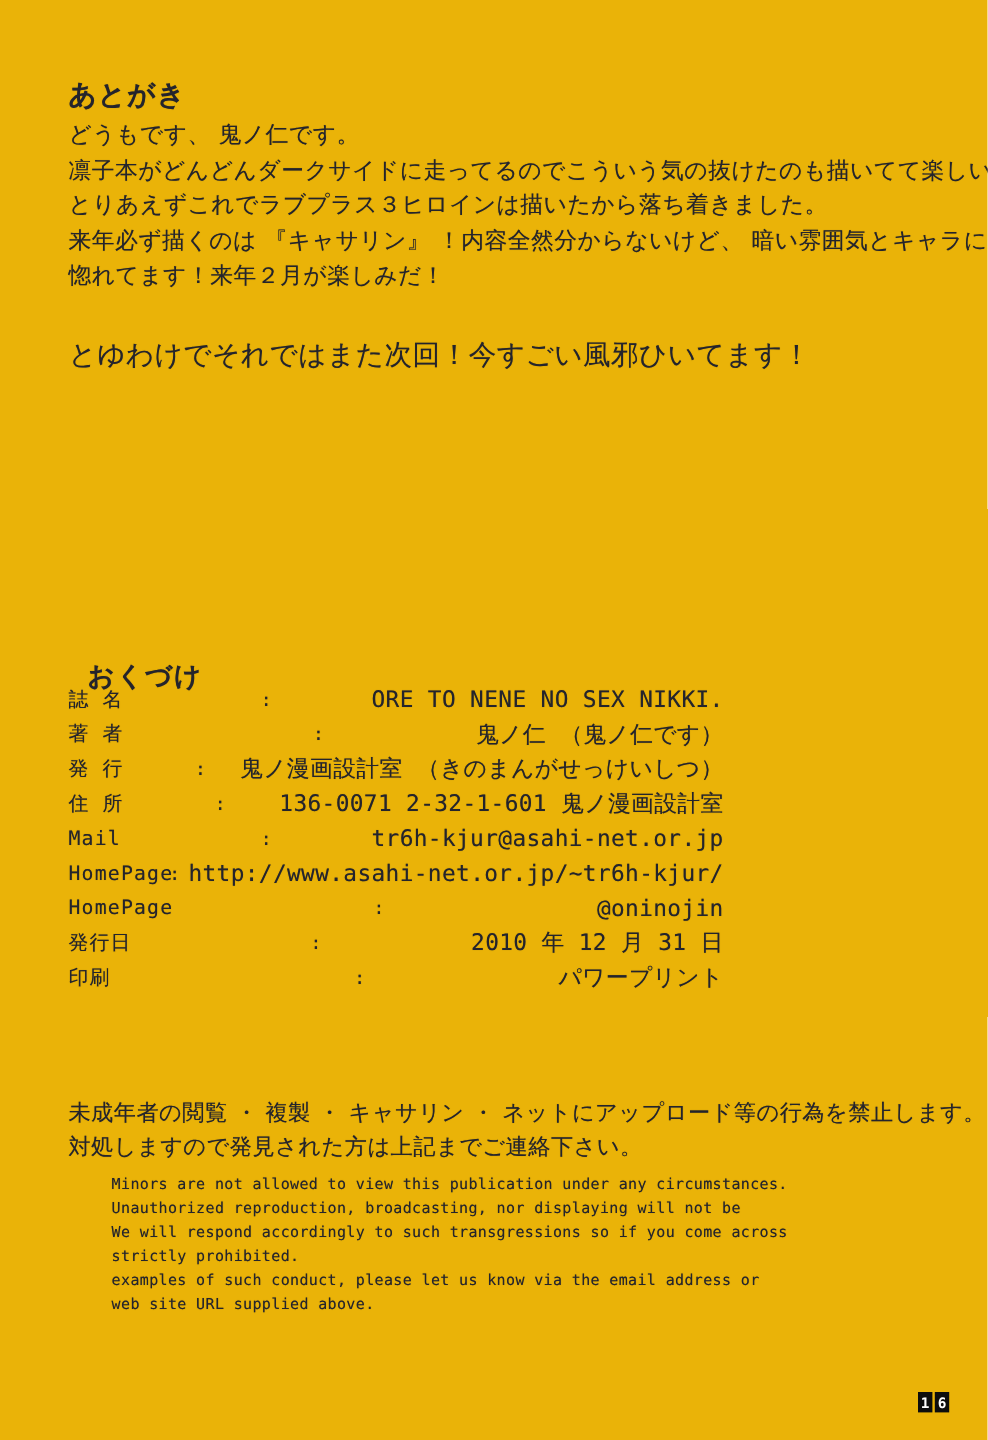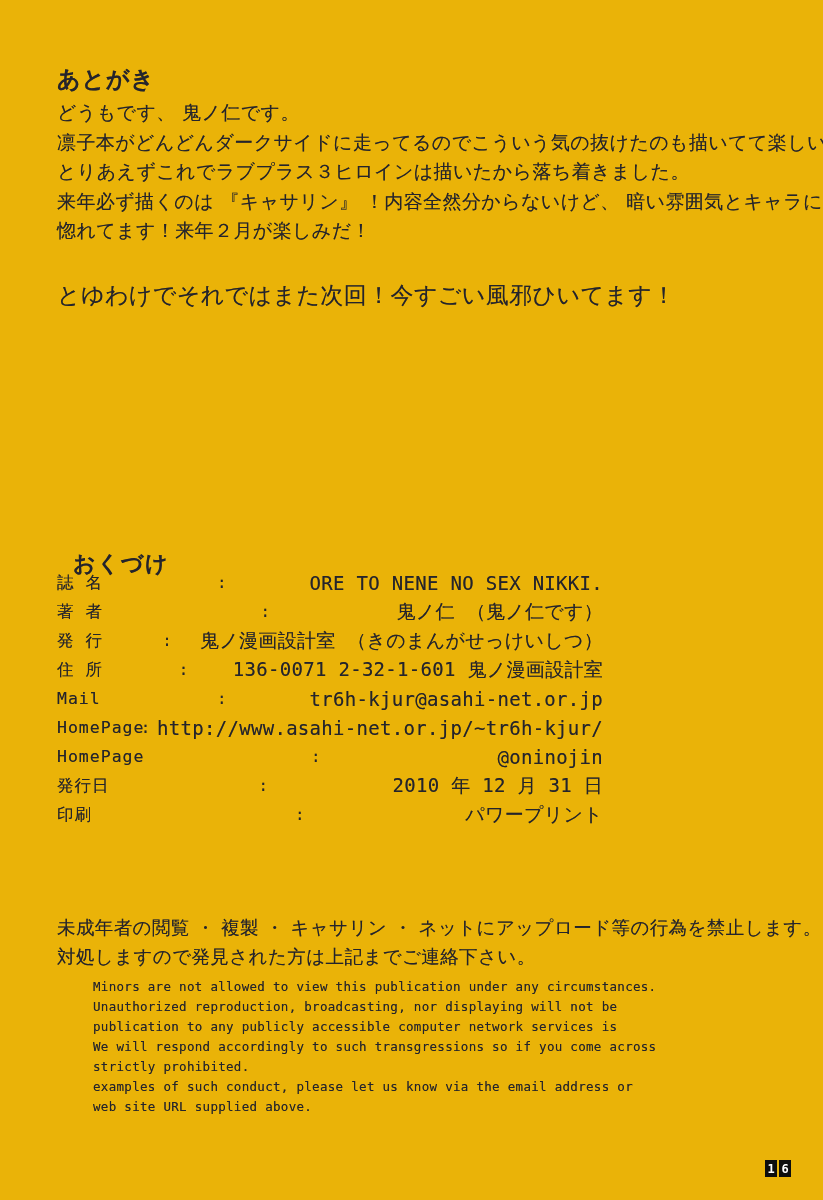--- a/index.html
+++ b/index.html
@@ -201,21 +201,20 @@
   </div>
 
   <div class="notice-jp">
     <div>未成年者の閲覧 ・ 複製 ・ キャサリン ・ ネットにアップロード等の行為を禁止します。</div>
     <div>対処しますので発見された方は上記までご連絡下さい。</div>
   </div>
 
   <div class="notice-en">
     <div>Minors are not allowed to view this publication under any circumstances.</div>
     <div>Unauthorized reproduction, broadcasting, nor displaying will not be</div>
-    <div>publication to any publicly accessible computer network services is</div>
     <div>We will respond accordingly to such transgressions so if you come across</div>
     <div>strictly prohibited.</div>
     <div>examples of such conduct, please let us know via the email address or</div>
     <div>web site URL supplied above.</div>
   </div>
 
   <div class="page-number">
     <span class="digit">1</span>
     <span class="digit">6</span>
   </div>

